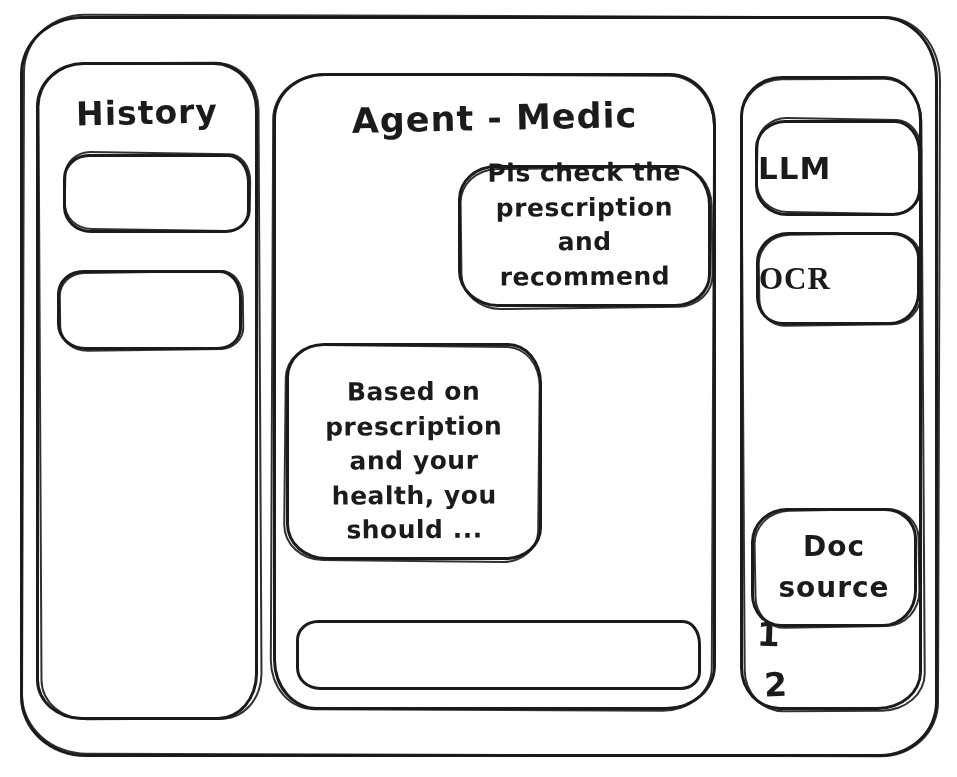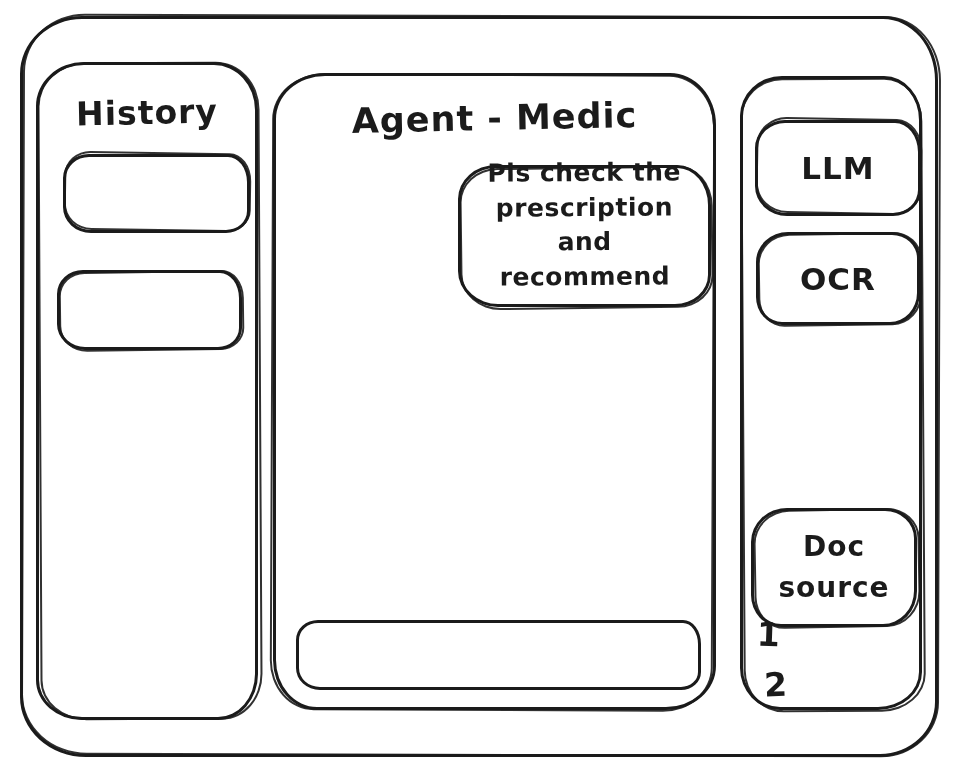--- a/index.html
+++ b/index.html
@@ -105,33 +105,34 @@
     padding:0 20px;
     outline:none;
   }
   .tool-btn{
     font:inherit;
     color:var(--ink);
     font-size:31px;
     letter-spacing:1px;
     display:flex;
     align-items:center;
-    justify-content:center;
+    justify-content:flex-start;
     cursor:pointer;
-    padding:8px;
+    padding:0;
   }
   .tool-btn.llm{
     left:12px; top:41px; width:166px; height:96px;
     border-radius:30px 26px 28px 32px / 28px 32px 26px 30px;
     --wob:1deg; --dx:1px; --dy:-2px;
     transform:none;
   }
   .tool-btn.ocr{
     left:13px; top:153px; width:164px; height:93px;
     border-radius:32px 28px 30px 26px / 30px 26px 32px 28px;
+    font-family:Liberation Serif, serif;
     --wob:-0.9deg; --dx:2px; --dy:1px;
   }
   .tool-btn.params{
     left:3px; top:318px; width:170px; height:76px;
     border-radius:24px 20px 22px 26px / 22px 26px 20px 24px;
     --wob:0.8deg; --dx:-1px; --dy:2px;
     font-size:30px;
   }
   .doc-source{
     left:8px; top:429px; width:166px; height:119px;
@@ -169,20 +170,23 @@
     <div class="sketch hist-item two"></div>
   </aside>
 
   <main class="sketch panel-chat">
     <div class="panel-title">Agent - Medic</div>
 
     <div class="sketch bubble user">
       <span class="bubble-text">Pls check the prescription and recommend</span>
     </div>
 
+    <div class="sketch bubble agent">
+      <span class="bubble-text">Based on prescription and your health, you should ...</span>
+    </div>
 
     <input type="text" class="sketch chat-input" placeholder="" style="">
   </main>
 
   <aside class="sketch panel-tools">
     <button class="sketch tool-btn llm">
       <span class="tool-label">LLM</span>
     </button>
     <button class="sketch tool-btn ocr">
       <span class="tool-label">OCR</span>

